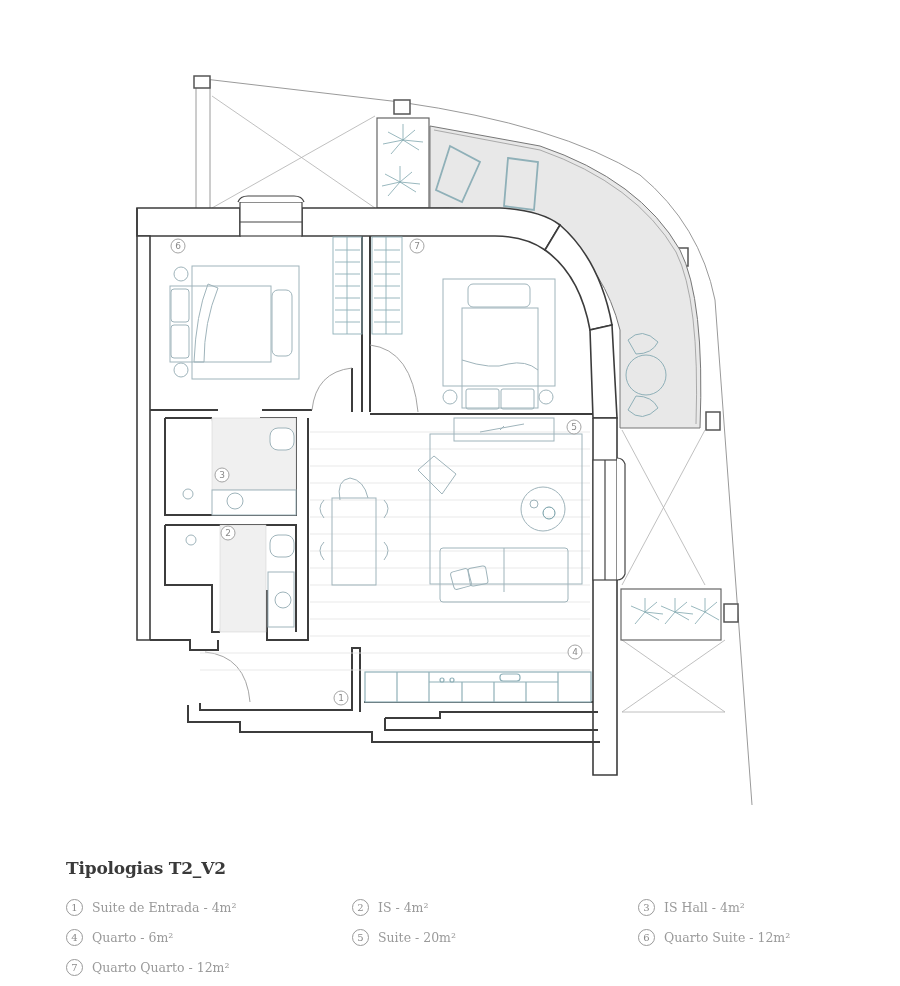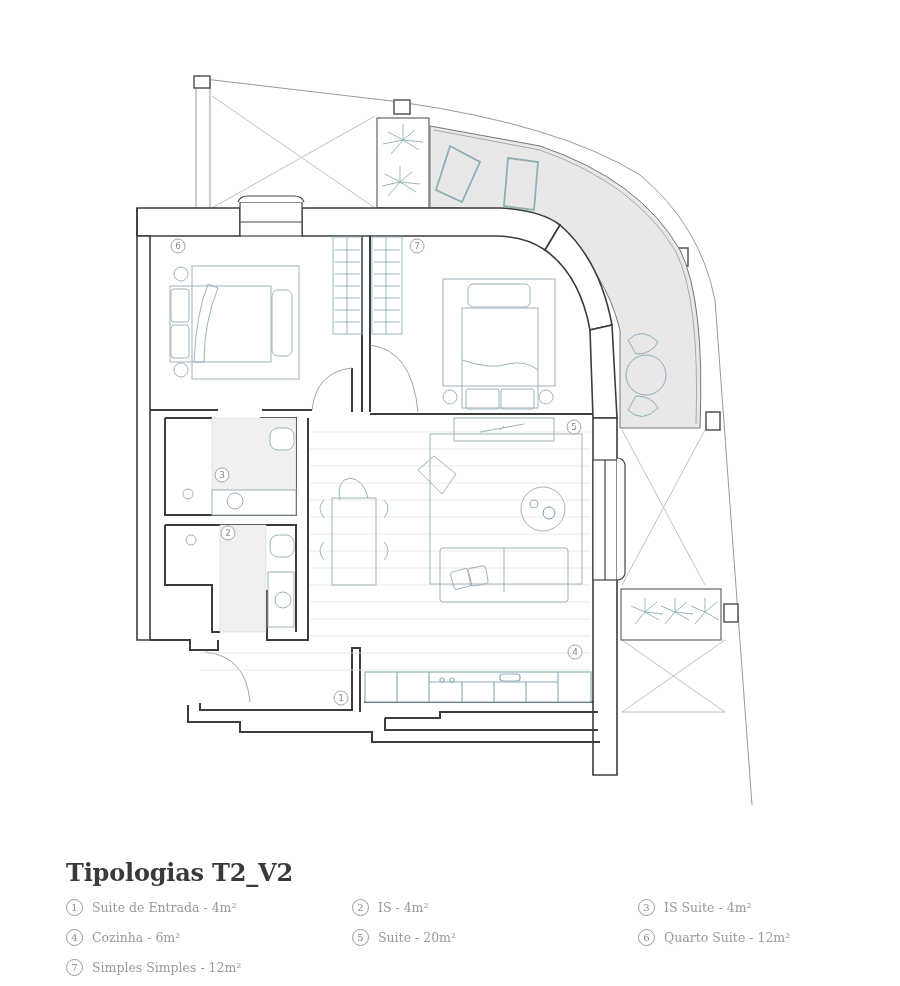--- a/index.html
+++ b/index.html
@@ -1,18 +1,18 @@
 <!DOCTYPE html>
 <html><head>
 <meta charset="utf-8">
 <style>
   html, body { margin: 0; padding: 0; background: #ffffff; }
   body { width: 900px; height: 986px; position: relative; overflow: hidden; font-family: "DejaVu Serif", serif; }
   #plan { position: absolute; left: 0; top: 0; width: 900px; height: 840px; }
-  .title { position: absolute; left: 66px; top: 858px; font-family: "DejaVu Serif", serif; font-weight: bold; font-size: 24px; color: #3a3a3a; letter-spacing: -0.2px; }
+  .title { position: absolute; left: 66px; top: 858px; font-family: "DejaVu Serif", serif; font-weight: bold; font-size: 17px; color: #3a3a3a; letter-spacing: -0.2px; }
   .legend-item { position: absolute; display: flex; align-items: center; font-family: "DejaVu Serif", serif; font-size: 12.5px; color: #9a9a9a; white-space: nowrap; }
   .legend-num { width: 17px; height: 17px; border: 1px solid #9a9a9a; border-radius: 50%; display: inline-flex; align-items: center; justify-content: center; font-size: 10px; margin-right: 9px; box-sizing: border-box; color: #8a8a8a; }
   .room-label { font-family: "DejaVu Sans", sans-serif; font-size: 9px; fill: #8a8a8a; }
 </style>
 </head>
 <body>
 
 <svg id="plan" viewBox="0 0 900 840" xmlns="http://www.w3.org/2000/svg">
   <g fill="none" stroke-linejoin="miter">
 
@@ -254,30 +254,30 @@
 <div class="legend-item" style="left:66px; top:899px;">
   <span class="legend-num">1</span>
   <span>Suite de Entrada - 4m²</span>
 </div>
 <div class="legend-item" style="left:352px; top:899px;">
   <span class="legend-num">2</span>
   <span>IS - 4m²</span>
 </div>
 <div class="legend-item" style="left:638px; top:899px;">
   <span class="legend-num">3</span>
-  <span>IS Suite - 4m²</span>
+  <span>IS Hall - 4m²</span>
 </div>
 <div class="legend-item" style="left:66px; top:929px;">
   <span class="legend-num">4</span>
-  <span>Cozinha - 6m²</span>
+  <span>Quarto - 6m²</span>
 </div>
 <div class="legend-item" style="left:352px; top:929px;">
   <span class="legend-num">5</span>
   <span>Suite - 20m²</span>
 </div>
 <div class="legend-item" style="left:638px; top:929px;">
   <span class="legend-num">6</span>
   <span>Quarto Suite - 12m²</span>
 </div>
 <div class="legend-item" style="left:66px; top:959px;">
   <span class="legend-num">7</span>
-  <span>Simples Simples - 12m²</span>
+  <span>Quarto Quarto - 12m²</span>
 </div>
 
 </body></html>

